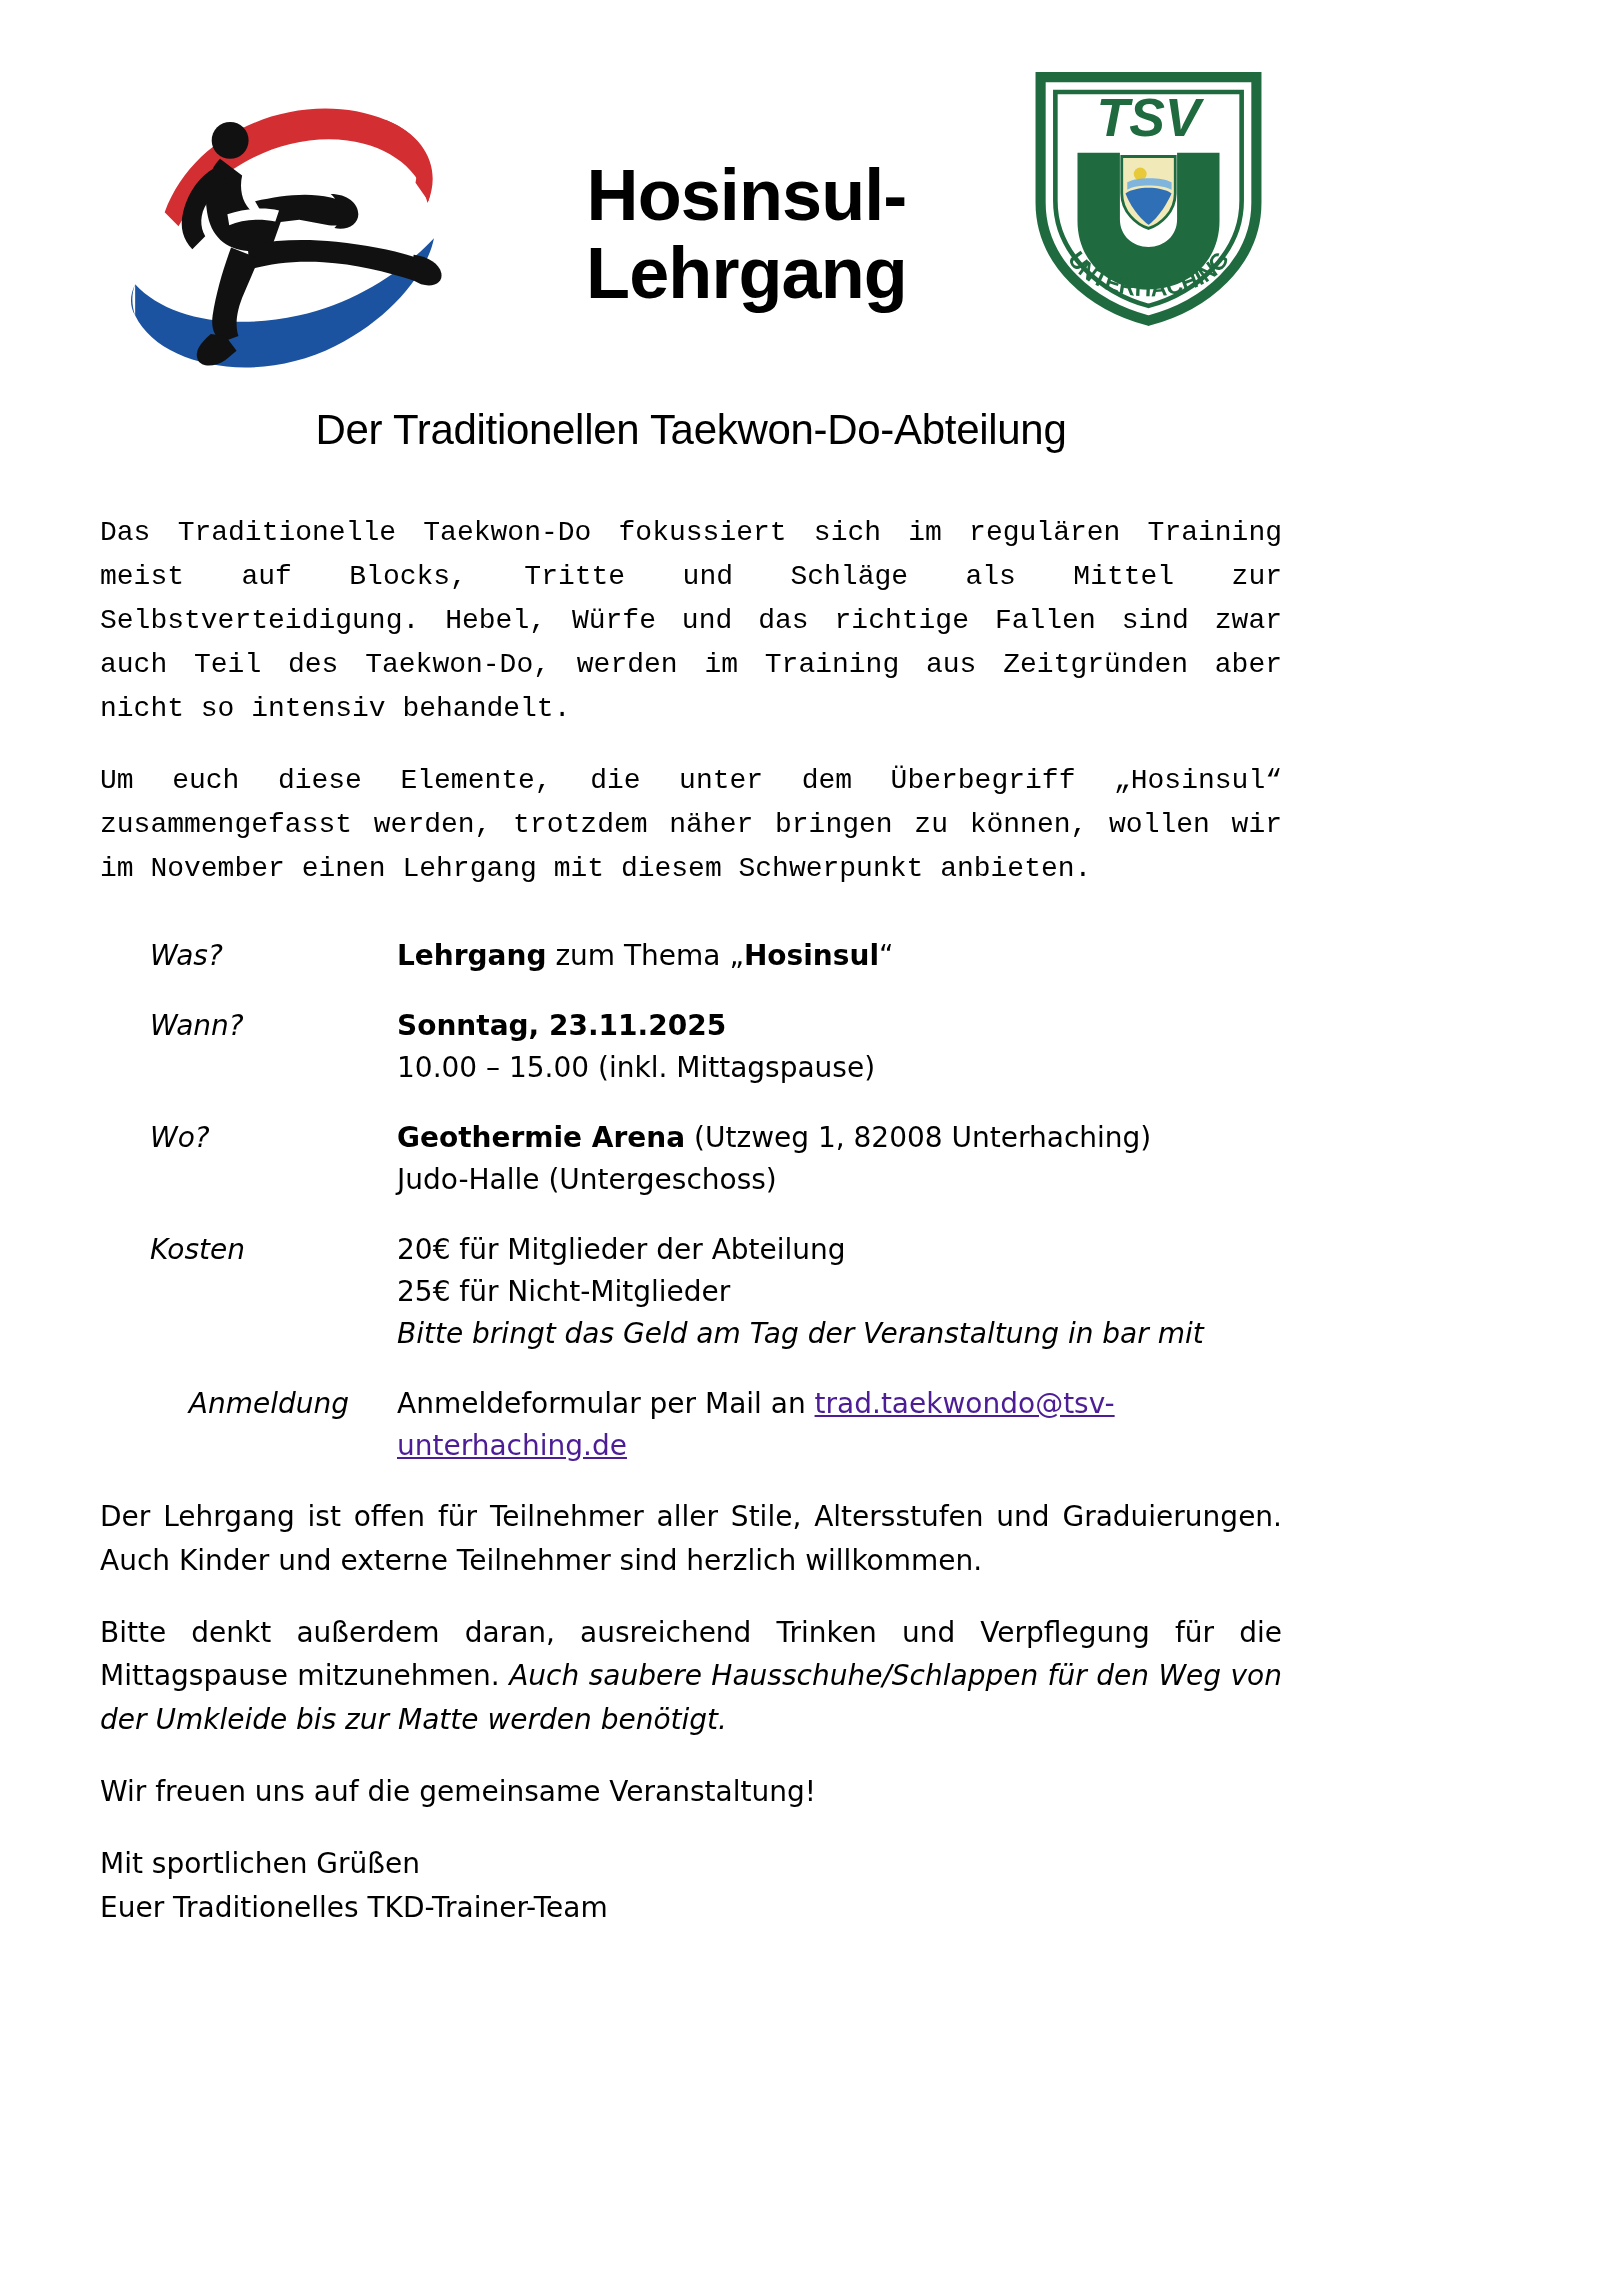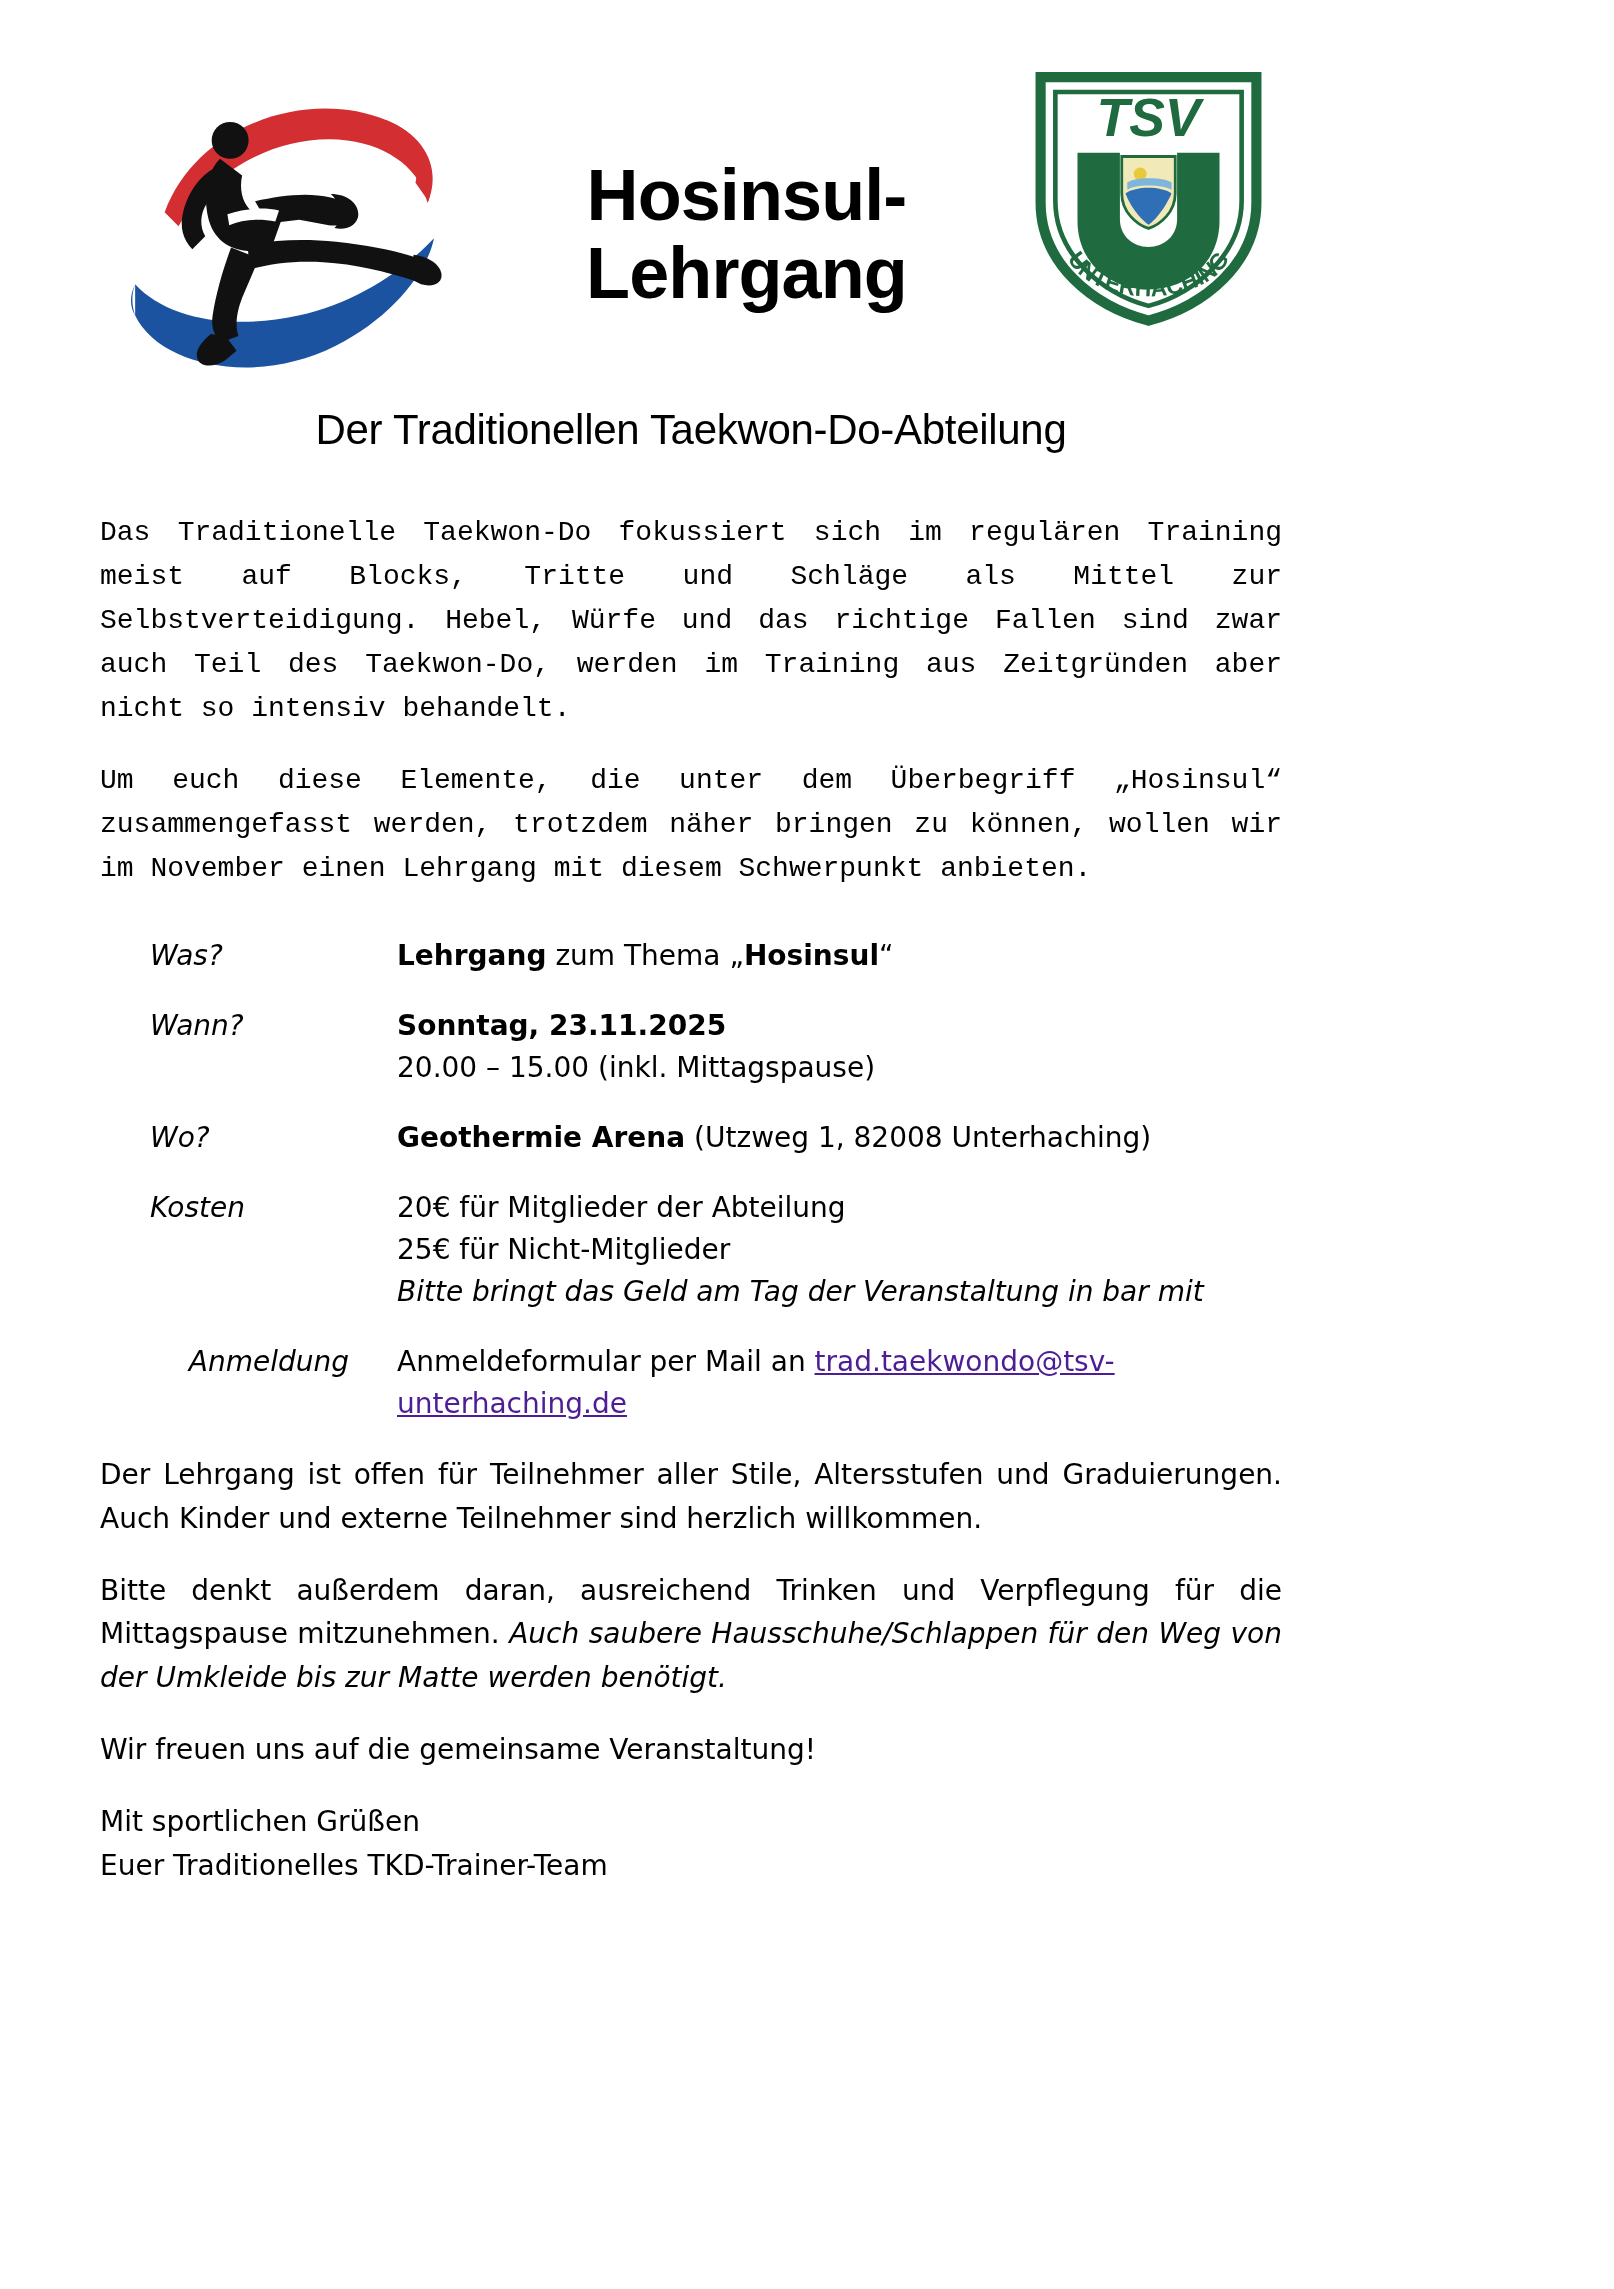--- a/index.html
+++ b/index.html
@@ -208,28 +208,29 @@
       <div class="detail-label">Was?</div>
       <div class="detail-value">
         <b>Lehrgang</b><span> zum Thema „</span><b>Hosinsul</b><span>“</span>
       </div>
     </div>
 
     <div class="detail-row">
       <div class="detail-label">Wann?</div>
       <div class="detail-value">
         <span class="ln"><b>Sonntag, 23.11.2025</b></span>
-        <span class="ln">20.00 – 15.00 (inkl. Mittagspause)</span>
+        <span class="ln">10.00 – 15.00 (inkl. Mittagspause)</span>
       </div>
     </div>
 
     <div class="detail-row">
       <div class="detail-label">Wo?</div>
       <div class="detail-value">
         <span class="ln"><b>Geothermie Arena</b><span> (Utzweg 1, 82008 Unterhaching)</span></span>
+        <span class="ln">Judo-Halle (Untergeschoss)</span>
       </div>
     </div>
 
     <div class="detail-row">
       <div class="detail-label">Kosten</div>
       <div class="detail-value">
         <span class="ln">20€ für Mitglieder der Abteilung</span>
         <span class="ln">25€ für Nicht-Mitglieder</span>
         <span class="ln italic">Bitte bringt das Geld am Tag der Veranstaltung in bar mit</span>
       </div>

